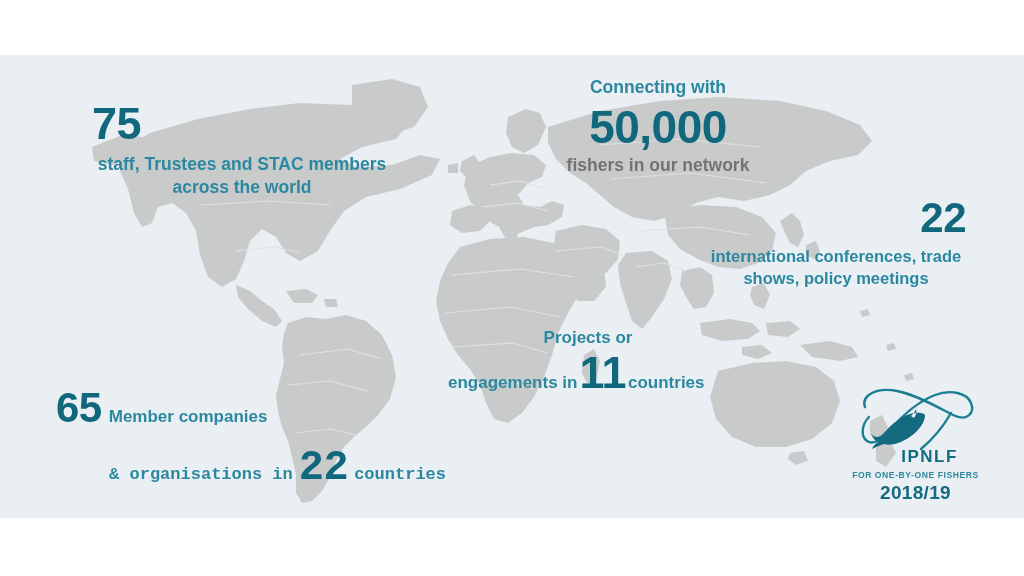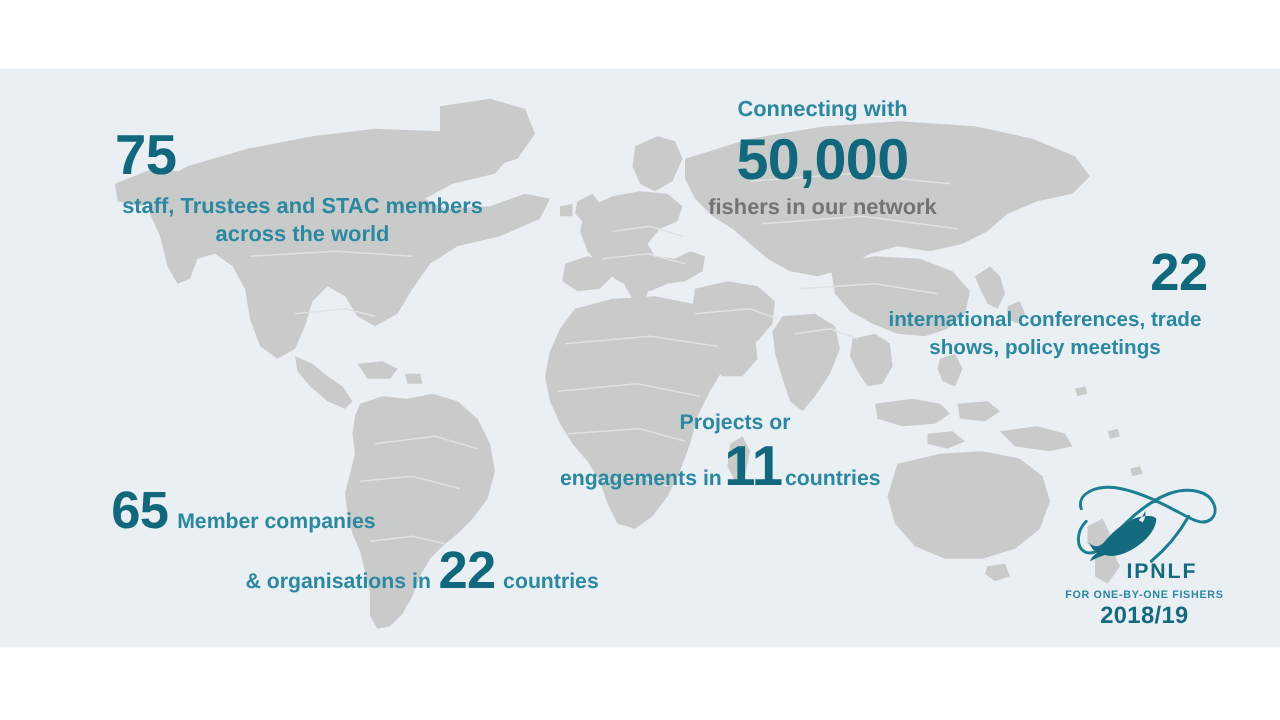--- a/index.html
+++ b/index.html
@@ -80,23 +80,23 @@
   #stat-conferences .caption { font-size: 16.5px; margin-top: 6px; line-height: 1.35; }
 
   
   #stat-projects { left: 448px; top: 272px; width: 280px; }
   #stat-projects .row { display: block; }
   #stat-projects .caption { font-size: 17px; line-height: 1.35; }
   #stat-projects .line2 { display: flex; align-items: baseline; gap: 2px; white-space: nowrap; }
   #stat-projects .bignum { font-size: 45px; }
 
   
-  #stat-members { left: 89px; top: 332px; width: 400px; }
+  #stat-members { left: 56px; top: 332px; width: 400px; }
   #stat-members .line1 { display: flex; align-items: baseline; gap: 7px; white-space: nowrap; }
-  #stat-members .line2 { display: flex; align-items: baseline; gap: 6px; white-space: nowrap; justify-content: flex-end; margin-top: 6px; padding-right: 10px; }
+  #stat-members .line2 { display: flex; align-items: baseline; gap: 6px; white-space: nowrap; justify-content: flex-end; margin-top: 18px; padding-right: 10px; font-family: Liberation Mono, monospace; }
   #stat-members .bignum { font-size: 42px; }
   #stat-members .caption { font-size: 17px; }
 
   
   #logo-block {
     position: absolute;
     right: 36px;
     top: 328px;
     width: 145px;
     text-align: center;

